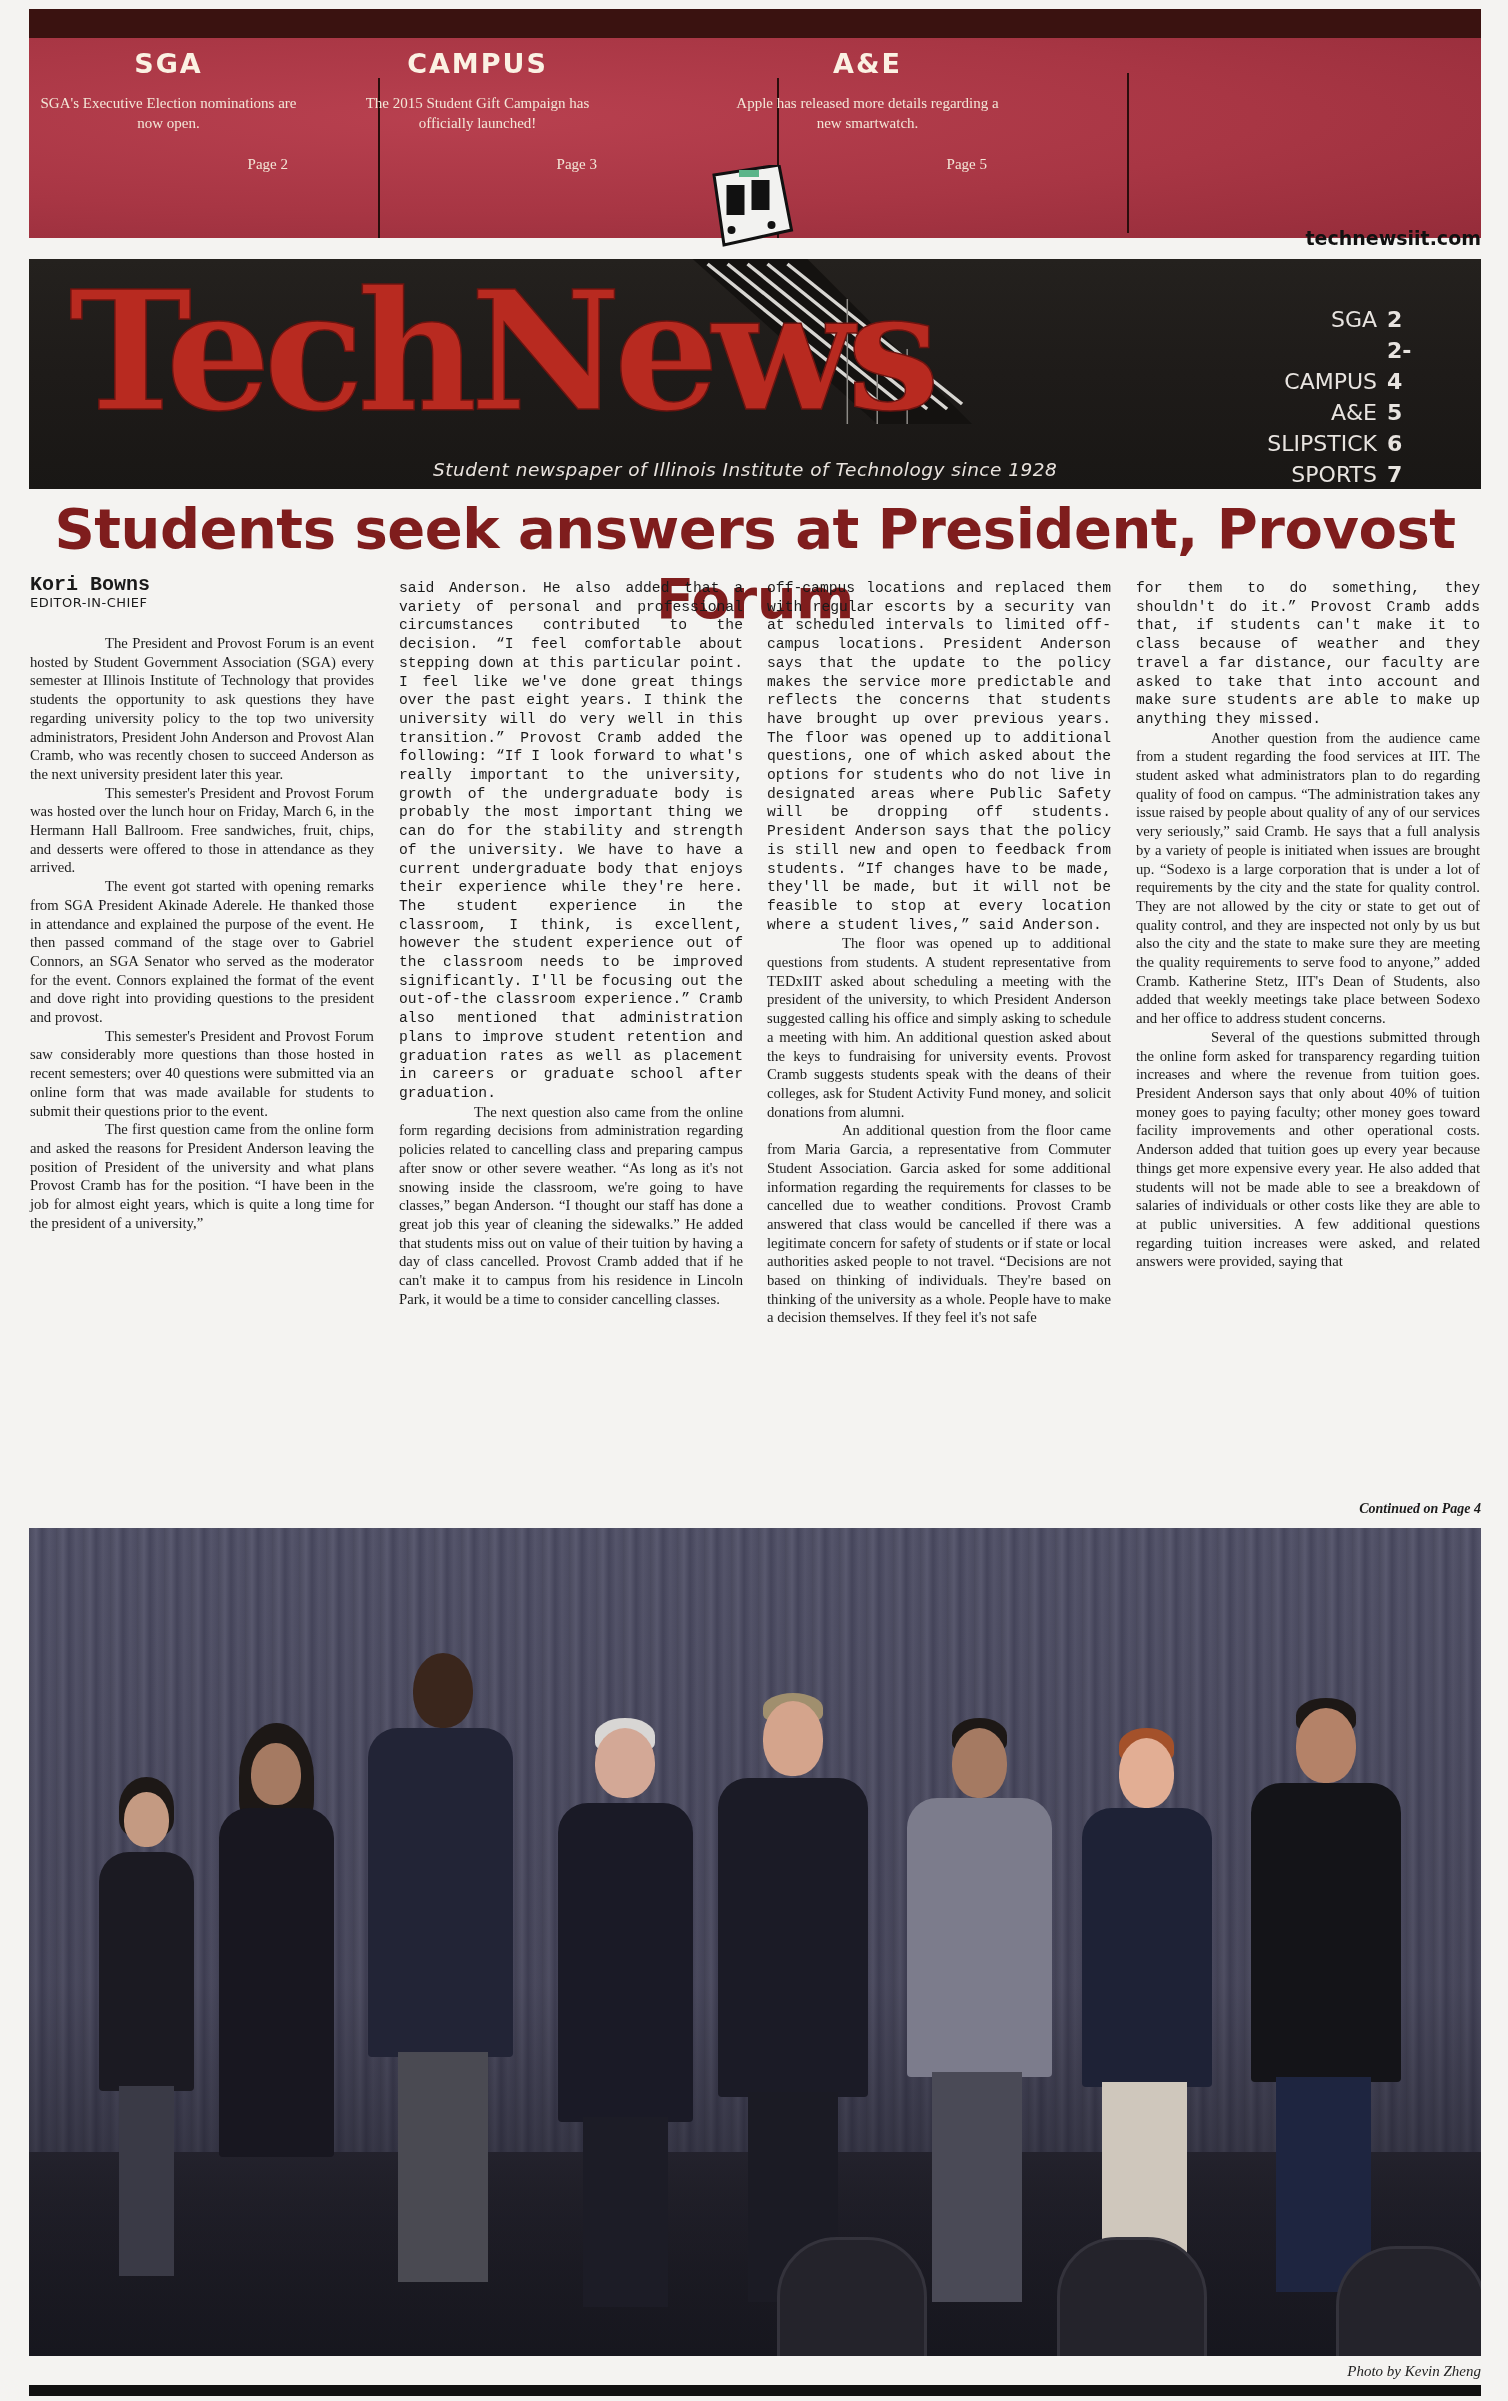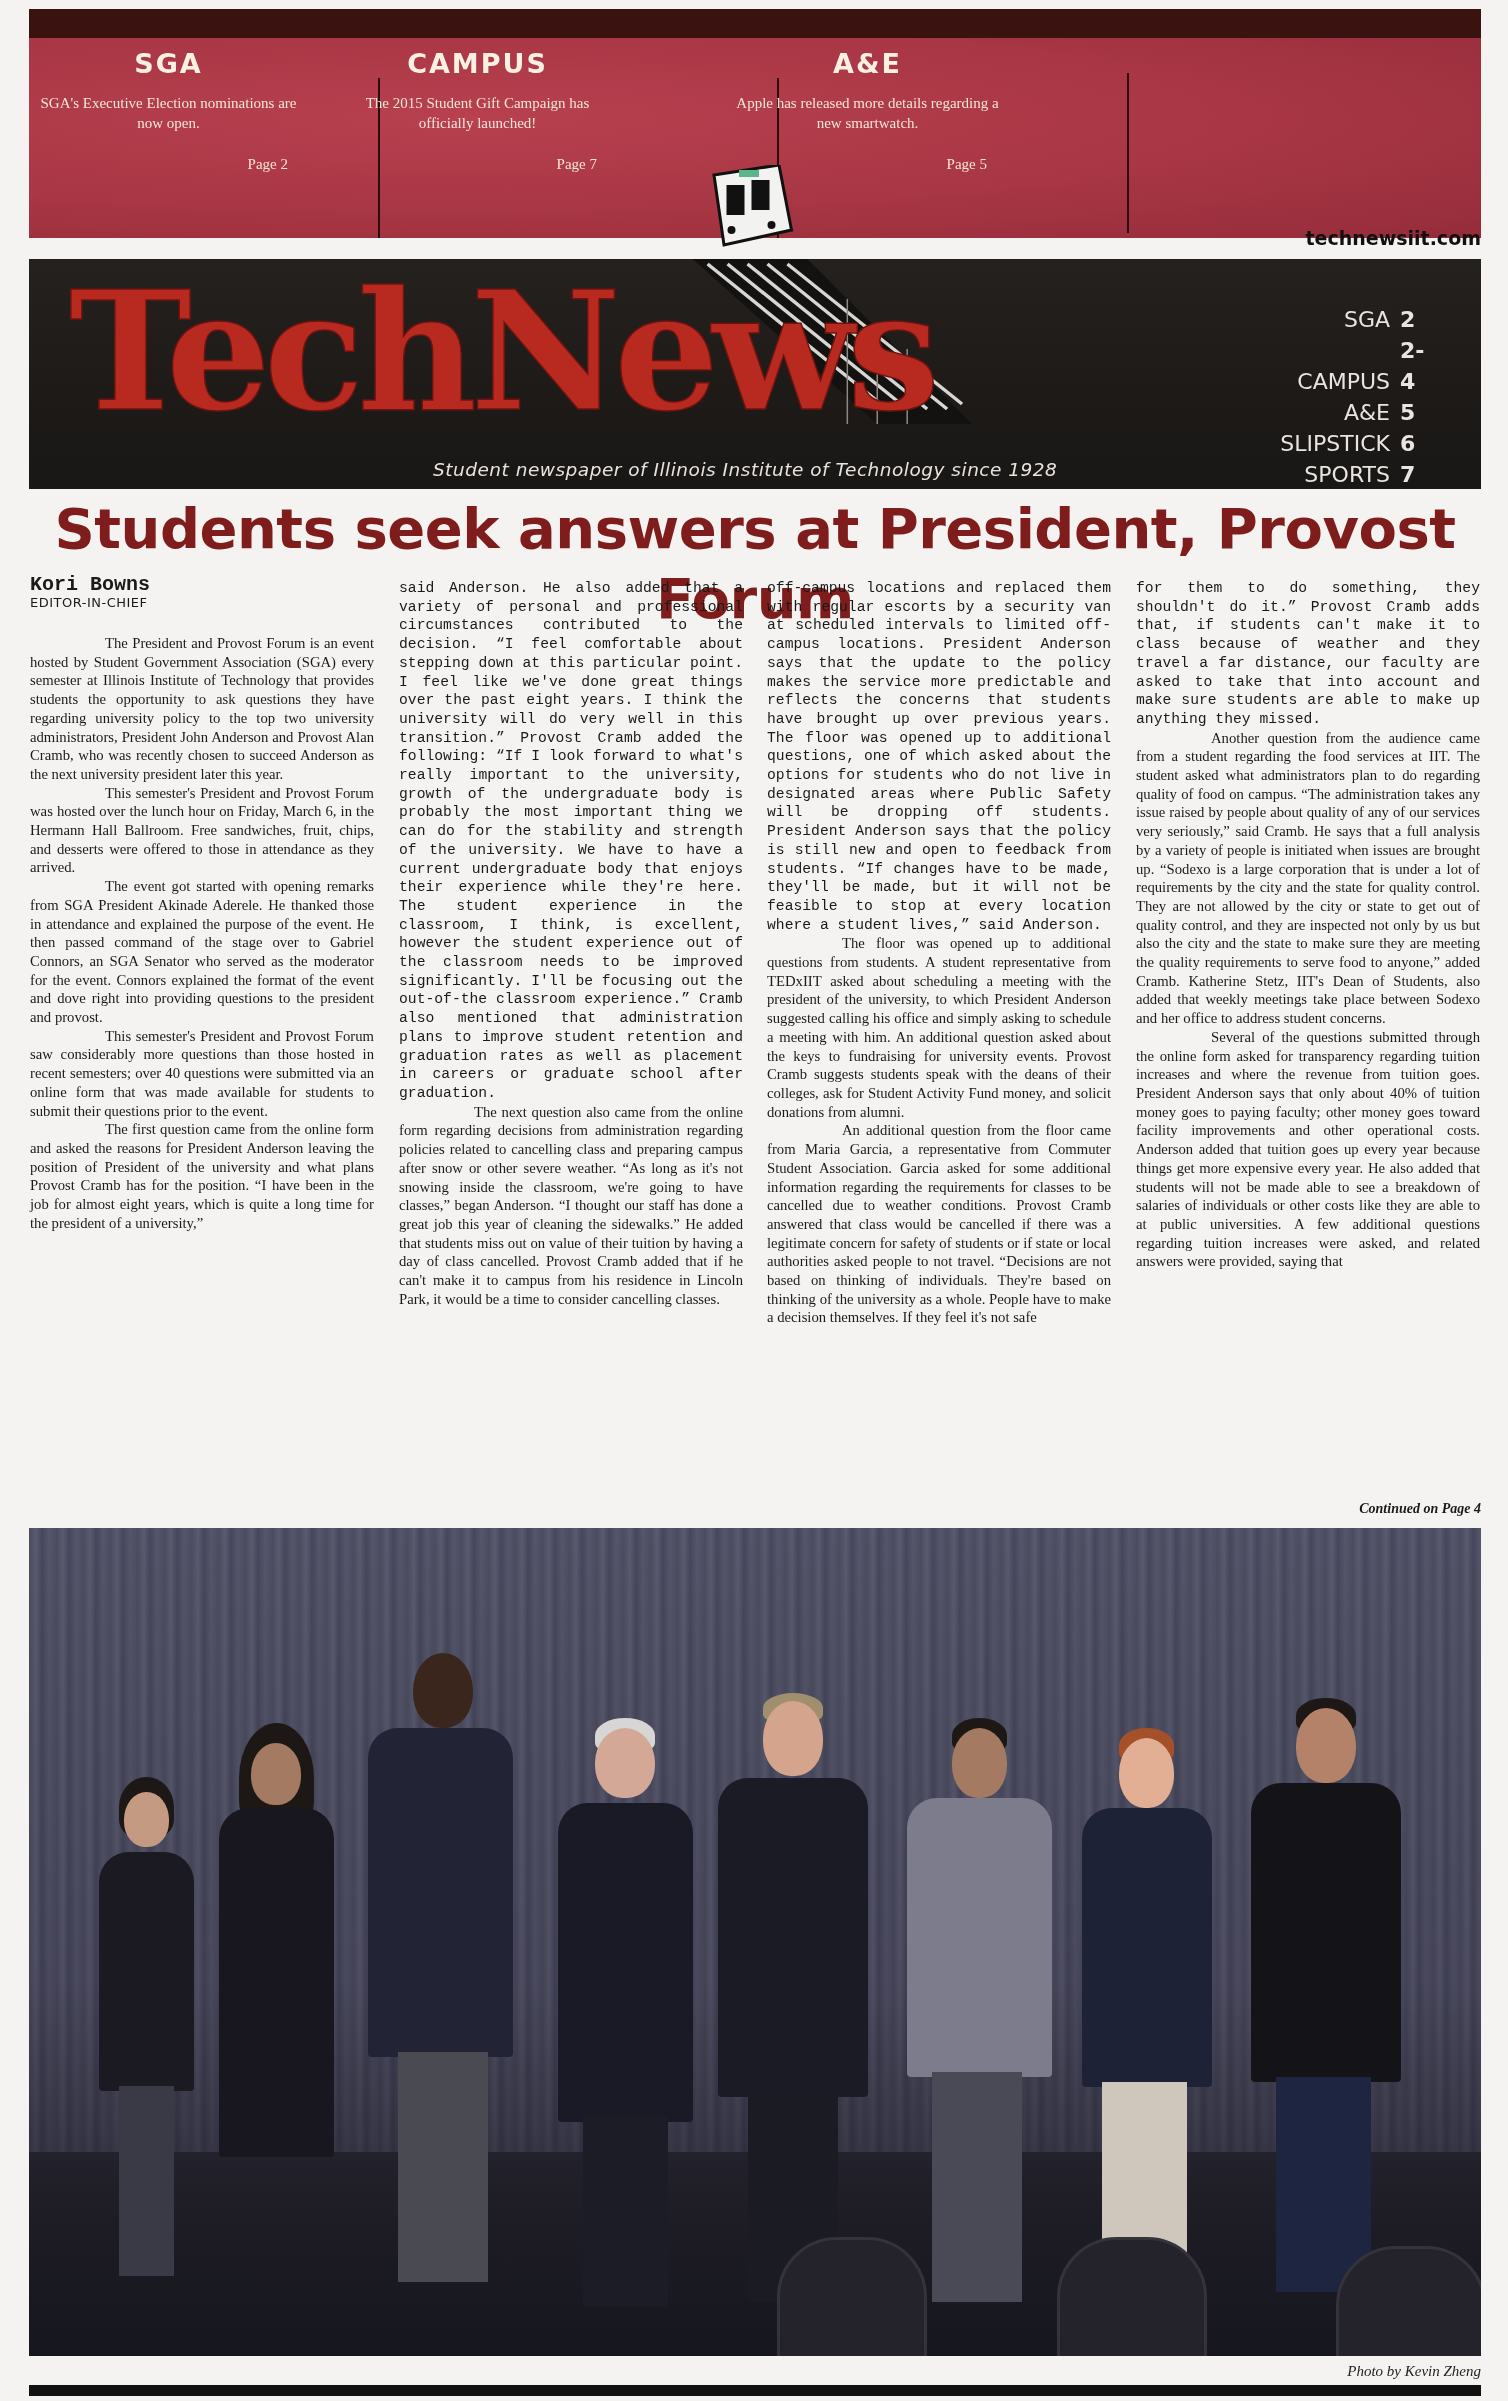--- a/index.html
+++ b/index.html
@@ -27,21 +27,21 @@
 
   .site-url { position: absolute; right: 28px; top: 227px; font-family: "DejaVu Sans", "Liberation Sans", sans-serif; font-weight: bold; font-size: 19px; color: #111; }
 
   
   .masthead { position: absolute; left: 29px; top: 259px; width: 1452px; height: 230px;
     background: linear-gradient(180deg, #24211e 0%, #1e1b19 50%, #191715 100%); overflow: hidden; }
   .train-art { position: absolute; left: 0; top: 0; width: 1452px; height: 230px; }
   .logo { position: absolute; left: 40px; top: 10px; font-family: "DejaVu Serif", "Liberation Serif", serif; font-weight: bold;
     font-size: 165px; letter-spacing: -7px; color: #b82a20; line-height: 1; -webkit-text-stroke: 1.5px #6c1410; }
   .tagline { position: absolute; left: 404px; top: 200px; font-family: "DejaVu Sans", "Liberation Sans", sans-serif; font-style: italic; font-size: 18.5px; color: #e9e3de; letter-spacing: 0.5px; }
-  .index { position: absolute; right: 45px; top: 45px; font-family: "DejaVu Sans", "Liberation Sans", sans-serif; font-size: 22px; line-height: 31px; color: #e8e4e0; text-align: right; }
+  .index { position: absolute; right: 58px; top: 45px; font-family: "DejaVu Sans", "Liberation Sans", sans-serif; font-size: 22px; line-height: 31px; color: #e8e4e0; text-align: right; }
   .index-row { display: block; }
   .index-row .idx-page { display: inline-block; width: 46px; text-align: left; padding-left: 10px; font-weight: bold; }
 
   
   .headline { position: absolute; left: 29px; top: 494px; width: 1452px; text-align: center;
     font-family: "DejaVu Sans", "Liberation Sans", sans-serif; font-weight: bold; font-size: 56px; letter-spacing: -0.5px; color: #7f1d1d; line-height: 70px; }
 
   
   .col { position: absolute; top: 579px; width: 344px; font-size: 14.7px; line-height: 18.7px; text-align: justify; hyphens: auto; }
   .col-1 { left: 30px; top: 575px; }
@@ -76,21 +76,21 @@
 <div class="teaser-band">
   <div class="teaser teaser-1">
     <span class="t-head">SGA</span>
     <span class="t-body">SGA's Executive Election nominations are now open.</span>
     <span class="t-page">Page 2</span>
   </div>
   <div class="vdiv vdiv-1"></div>
   <div class="teaser teaser-2">
     <span class="t-head">CAMPUS</span>
     <span class="t-body">The 2015 Student Gift Campaign has officially launched!</span>
-    <span class="t-page">Page 7</span>
+    <span class="t-page">Page 3</span>
   </div>
   <div class="vdiv vdiv-2"></div>
   <div class="teaser teaser-3">
     <span class="t-head">A&amp;E</span>
     <span class="t-body">Apple has released more details regarding a new smartwatch.</span>
     <span class="t-page">Page 5</span>
   </div>
   <div class="vdiv vdiv-3"></div>
 </div>
 

